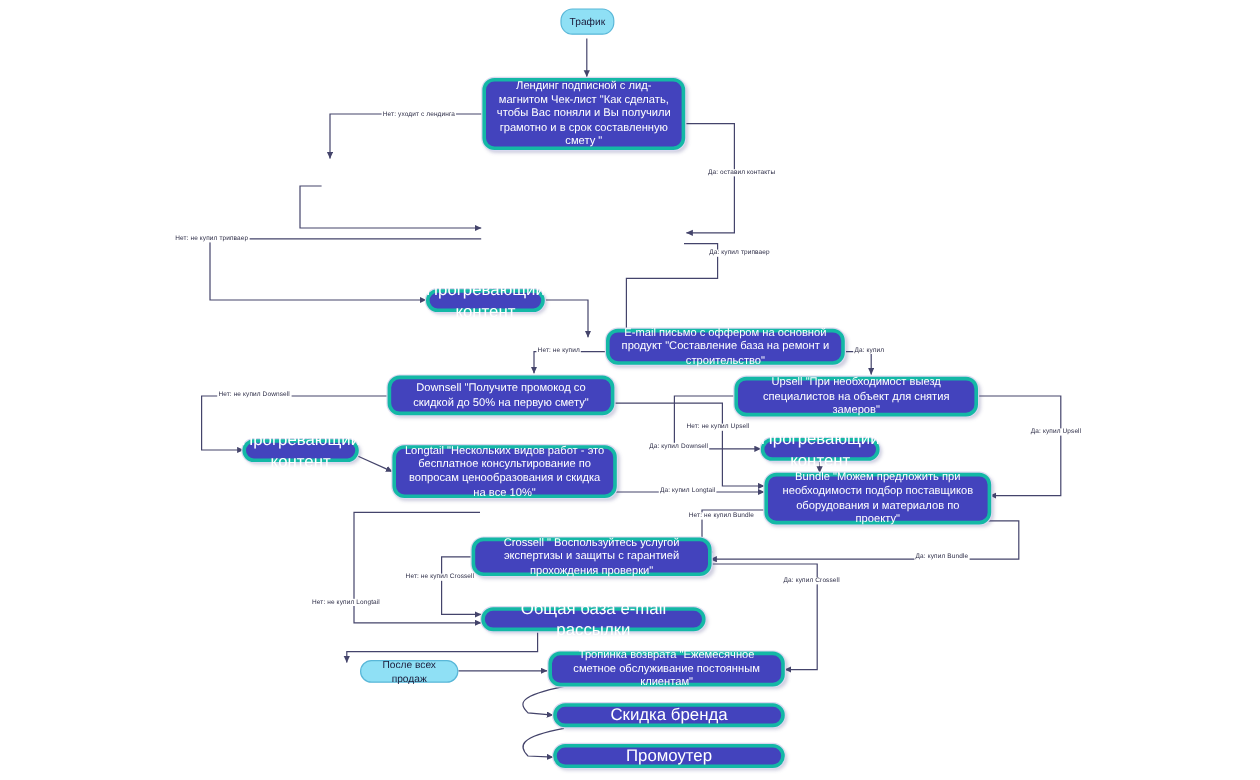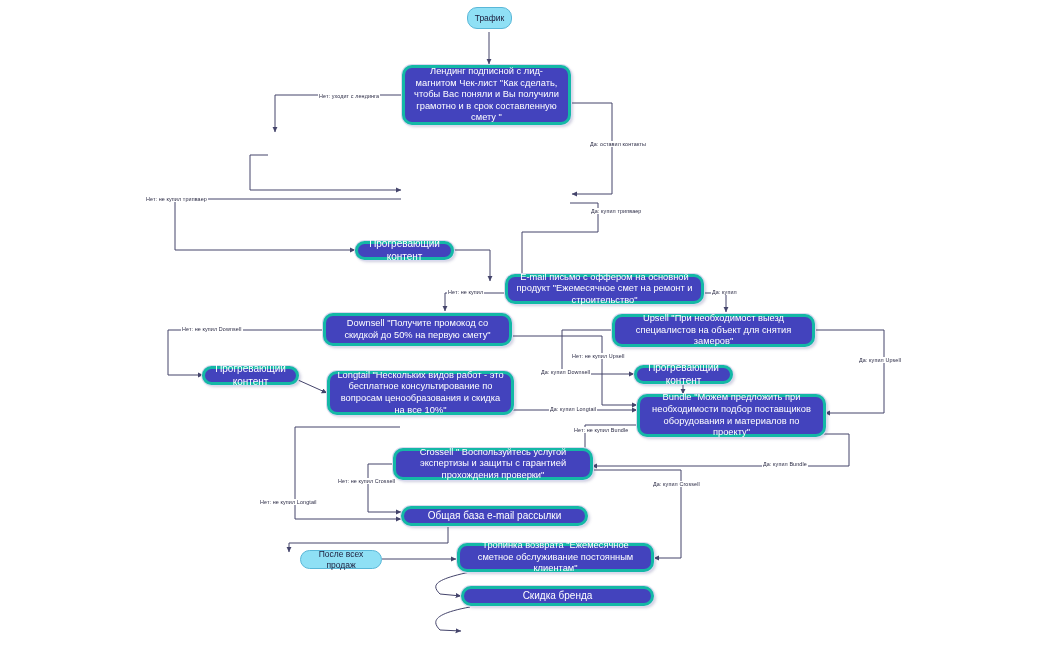--- a/index.html
+++ b/index.html
@@ -44,21 +44,21 @@
     padding: 3px 6px;
   }
   .node-accent {
     background: #8fe0f5;
     color: #1b1b3a;
     border: 1px solid #59b7d8;
     font-size: 8.5px;
     padding: 2px 5px;
   }
   .node-small {
-    font-size: 10px;
+    font-size: 14px;
   }
   .edge-label {
     position: absolute;
     font-size: 5.4px;
     color: #2b2b45;
     white-space: nowrap;
     background: #ffffff;
     padding: 0 1px;
     letter-spacing: 0.02em;
     z-index: 6;
@@ -138,21 +138,21 @@
     <span>Лендинг подписной с лид-магнитом Чек-лист "Как сделать, чтобы Вас поняли и Вы получили грамотно и в срок составленную смету "</span>
   </div>
 
 
 
   <div class="node node-primary node-small" style="left:355px; top:241px; width:99px; height:19px;">
     <span>Прогревающий контент</span>
   </div>
 
   <div class="node node-primary" style="left:505px; top:274px; width:199px; height:30px;">
-    <span>E-mail письмо с оффером на основной продукт "Ежемесячное смет на ремонт и строительство"</span>
+    <span>E-mail письмо с оффером на основной продукт "Составление база на ремонт и строительство"</span>
   </div>
 
   <div class="node node-primary" style="left:323px; top:313px; width:189px; height:33px;">
     <span>Downsell "Получите промокод со скидкой до 50% на первую смету"</span>
   </div>
 
   <div class="node node-primary" style="left:612px; top:314px; width:203px; height:33px;">
     <span>Upsell "При необходимост выезд специалистов на объект для снятия замеров"</span>
   </div>
 
@@ -185,20 +185,23 @@
   </div>
 
   <div class="node node-primary" style="left:457px; top:543px; width:197px; height:29px;">
     <span>Тропинка возврата "Ежемесячное сметное обслуживание постоянным клиентам"</span>
   </div>
 
   <div class="node node-primary node-small" style="left:461px; top:586px; width:193px; height:20px;">
     <span>Скидка бренда</span>
   </div>
 
+  <div class="node node-primary node-small" style="left:461px; top:620px; width:193px; height:20px;">
+    <span>Промоутер</span>
+  </div>
 
   <div class="edge-label" style="left:318px; top:93px;">
     <span>Нет: уходит с лендинга</span>
   </div>
 
   <div class="edge-label" style="left:589px; top:141px;">
     <span>Да: оставил контакты</span>
   </div>
 
   <div class="edge-label" style="left:590px; top:208px;">

